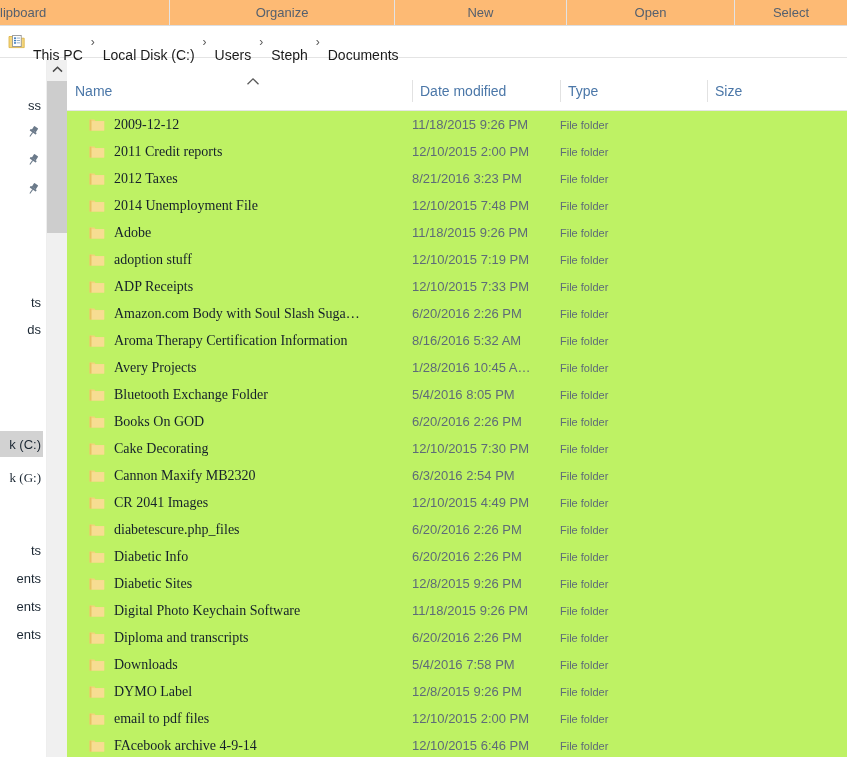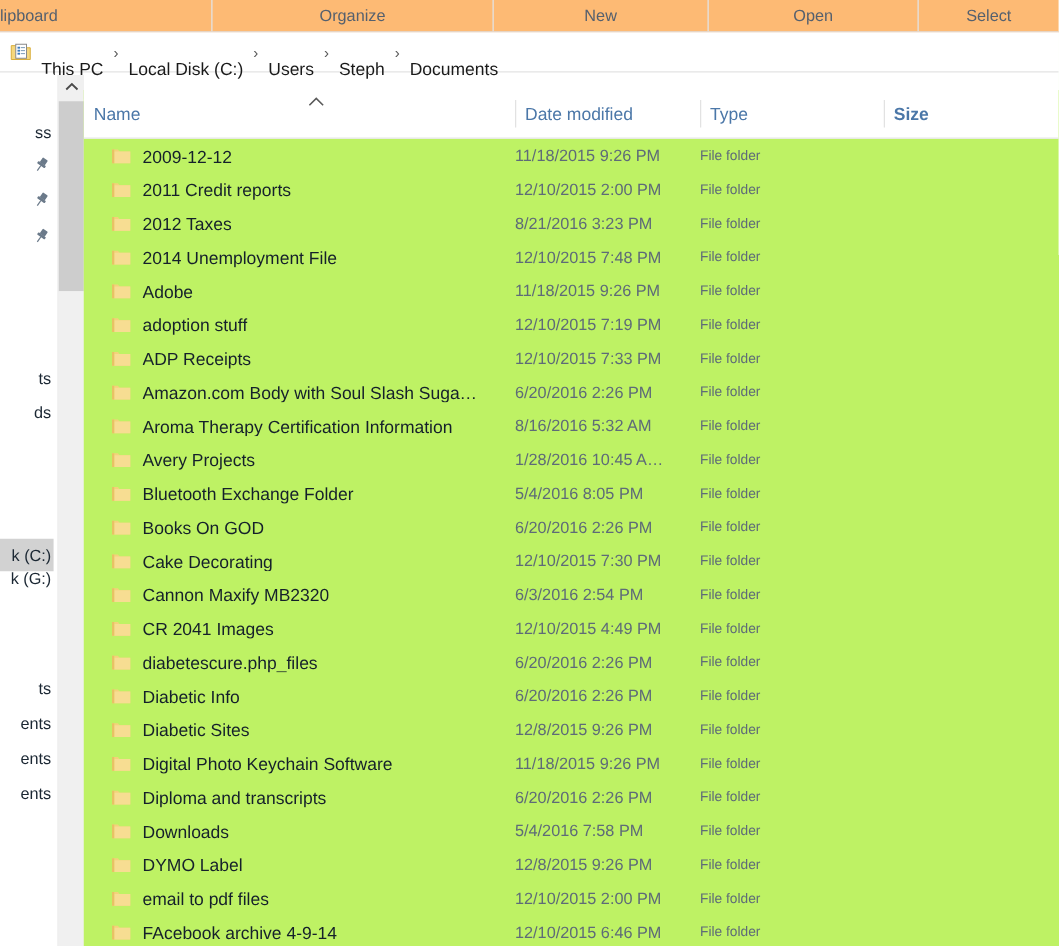--- a/index.html
+++ b/index.html
@@ -231,20 +231,21 @@
     left: 640px;
     width: 95px;
     font-size: 13px;
     color: #5e6b78;
     text-align: left;
   }
   .name-text {
     overflow: hidden;
     text-overflow: ellipsis;
     white-space: nowrap;
+    font-family: Liberation Serif, serif;
   }
 </style>
 </head>
 <body>
 
 <div id="app">
 
   <div class="ribbon-strip">
     <div class="ribbon-group rg-clipboard">
       <span>lipboard</span>
@@ -320,21 +321,21 @@
       </div>
       <div class="nav-item" style="top: 230px;">
         <span class="nav-text">ts</span>
       </div>
       <div class="nav-item" style="top: 257px;">
         <span class="nav-text">ds</span>
       </div>
       <div class="nav-item selected" style="top: 372px;">
         <span class="nav-text">k (C:)</span>
       </div>
-      <div class="nav-item" style="top: 390px;">
+      <div class="nav-item" style="top: 406px; font-family: Liberation Serif, serif;">
         <span class="nav-text">k (G:)</span>
       </div>
       <div class="nav-item" style="top: 478px;">
         <span class="nav-text">ts</span>
       </div>
       <div class="nav-item" style="top: 506px;">
         <span class="nav-text">ents</span>
       </div>
       <div class="nav-item" style="top: 534px;">
         <span class="nav-text">ents</span>
@@ -364,21 +365,21 @@
           <span>Name</span>
         </div>
         <div class="col-head-cell" style="left: 345px; width: 148px;">
           <span>Date modified</span>
         </div>
         <div class="col-divider" style="left: 345px;"></div>
         <div class="col-head-cell" style="left: 493px; width: 147px;">
           <span>Type</span>
         </div>
         <div class="col-divider" style="left: 493px;"></div>
-        <div class="col-head-cell" style="left: 640px; width: 100px; font-weight: bold;">
+        <div class="col-head-cell" style="left: 640px; width: 100px;">
           <span>Size</span>
         </div>
         <div class="col-divider" style="left: 640px;"></div>
       </div>
 
     <div class="rows" id="rows">
         <div class="row">
           <div class="cell cell-name">
             <span class="folder-ico"><svg width="16" height="14" viewBox="0 0 16 14">
                 <path d="M0.6 1.6 L5.4 1.6 L6.6 3.1 L15.2 3.1 L15.2 12.6 L0.6 12.6 Z" fill="#f3d37a"></path>

